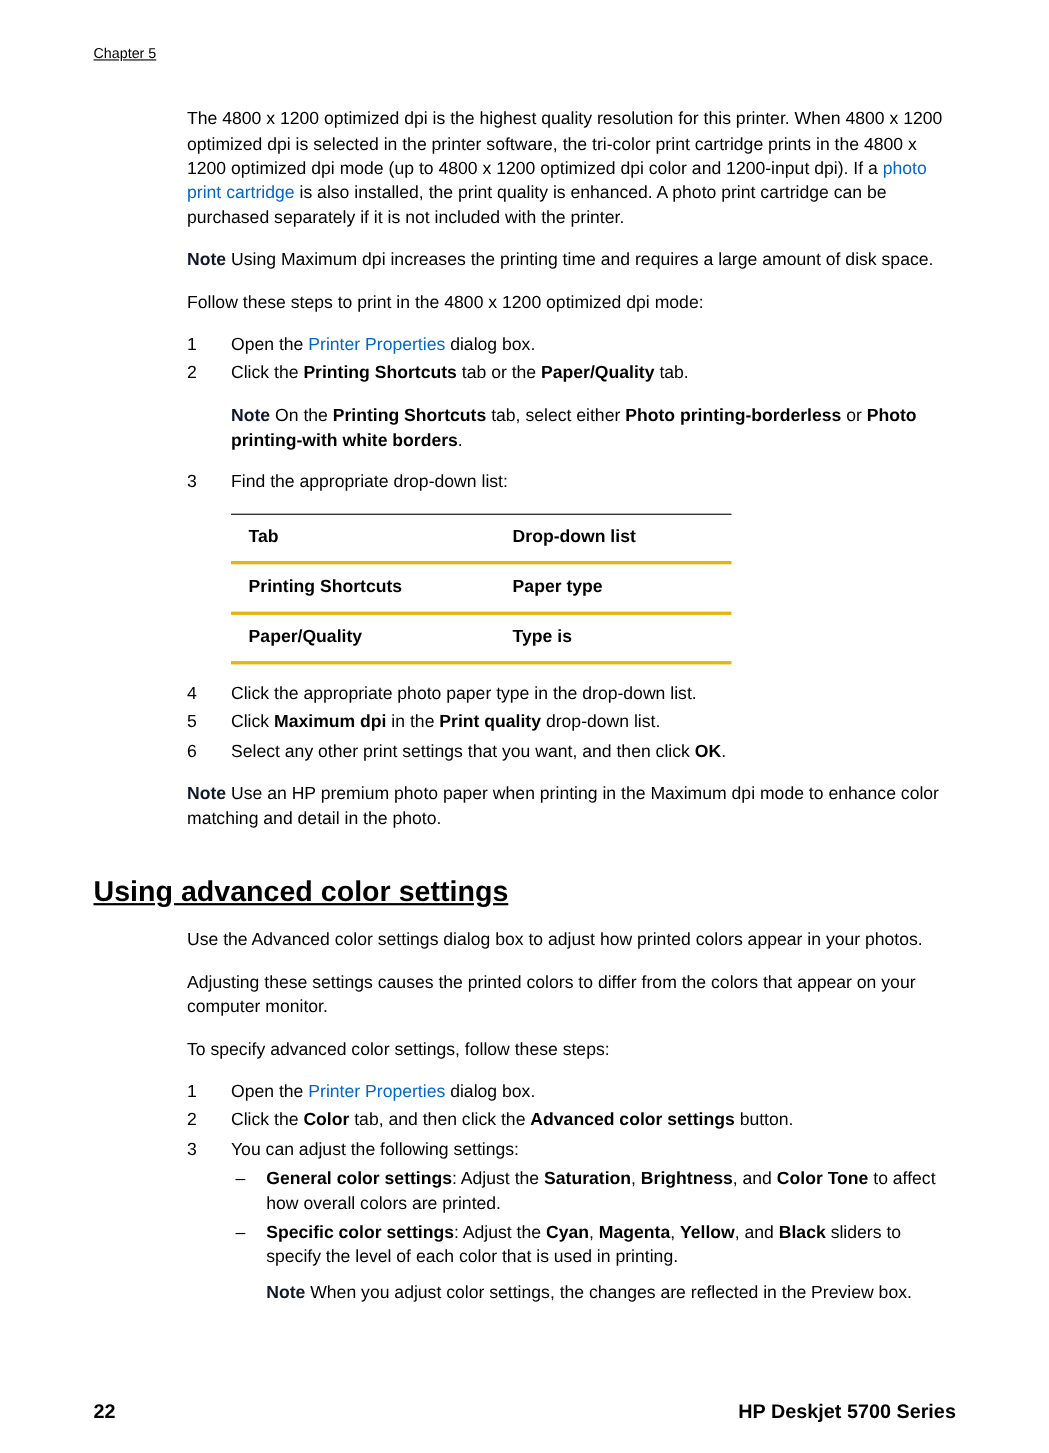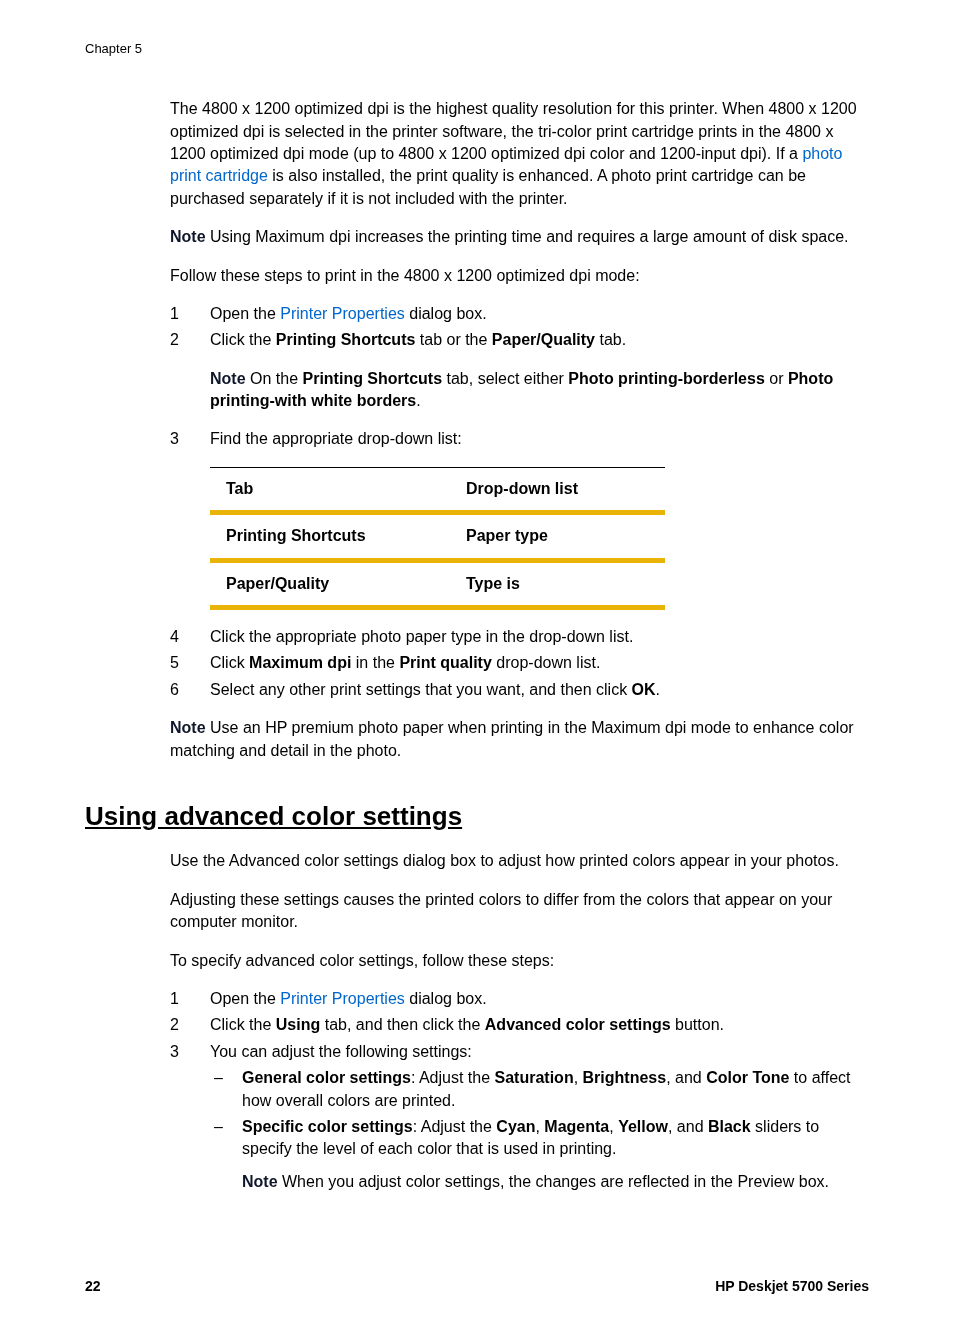--- a/index.html
+++ b/index.html
@@ -12,20 +12,21 @@
       font-size: 16px;
       line-height: 1.4;
       color: #000;
       background: #fff;
       width: 954px;
       padding: 40px 85px 40px 85px;
     }
     .chapter-header {
       font-size: 13px;
       margin-bottom: 40px;
+      text-decoration: underline;
     }
     .content-indent {
       margin-left: 85px;
     }
     .paragraph {
       margin-bottom: 16px;
     }
     .note-label {
       font-weight: bold;
       color: #0f172a;
@@ -53,21 +54,21 @@
       margin-bottom: 16px;
     }
     table {
       border-collapse: collapse;
       margin-top: 16px;
       margin-bottom: 16px;
       margin-left: 40px;
     }
     table td, table th {
       border-top: 1px solid #000;
-      border-bottom: 5px solid #eab308;
+      border-bottom: 3px solid #eab308;
       padding: 10px 16px;
       text-align: left;
       vertical-align: top;
     }
     table .col1 {
       width: 240px;
     }
     table .col2 {
       width: 215px;
     }
@@ -94,21 +95,21 @@
     .bullet-content {
       flex: 1;
     }
     .sub-note {
       margin-top: 10px;
     }
     .footer {
       display: flex;
       justify-content: space-between;
       margin-top: 80px;
-      font-size: 14px;
+      font-size: 18px;
       font-weight: bold;
     }
   </style>
 </head>
 <body>
 
 <div class="chapter-header">Chapter 5</div>
 
 <div class="content-indent">
   <p class="paragraph">
@@ -198,21 +199,21 @@
   <div class="numbered-list">
     <div class="list-item">
       <div class="list-number">1</div>
       <div class="list-content">
         <span>Open the </span><span class="link">Printer Properties</span><span> dialog box.</span>
       </div>
     </div>
     <div class="list-item">
       <div class="list-number">2</div>
       <div class="list-content">
-        <span>Click the </span><b>Using</b><span> tab, and then click the </span><b>Advanced color settings</b><span> button.</span>
+        <span>Click the </span><b>Color</b><span> tab, and then click the </span><b>Advanced color settings</b><span> button.</span>
       </div>
     </div>
     <div class="list-item">
       <div class="list-number">3</div>
       <div class="list-content">
         <span>You can adjust the following settings:</span>
         <div class="bullet-list">
           <div class="bullet-item">
             <div class="bullet-dash">–</div>
             <div class="bullet-content">

